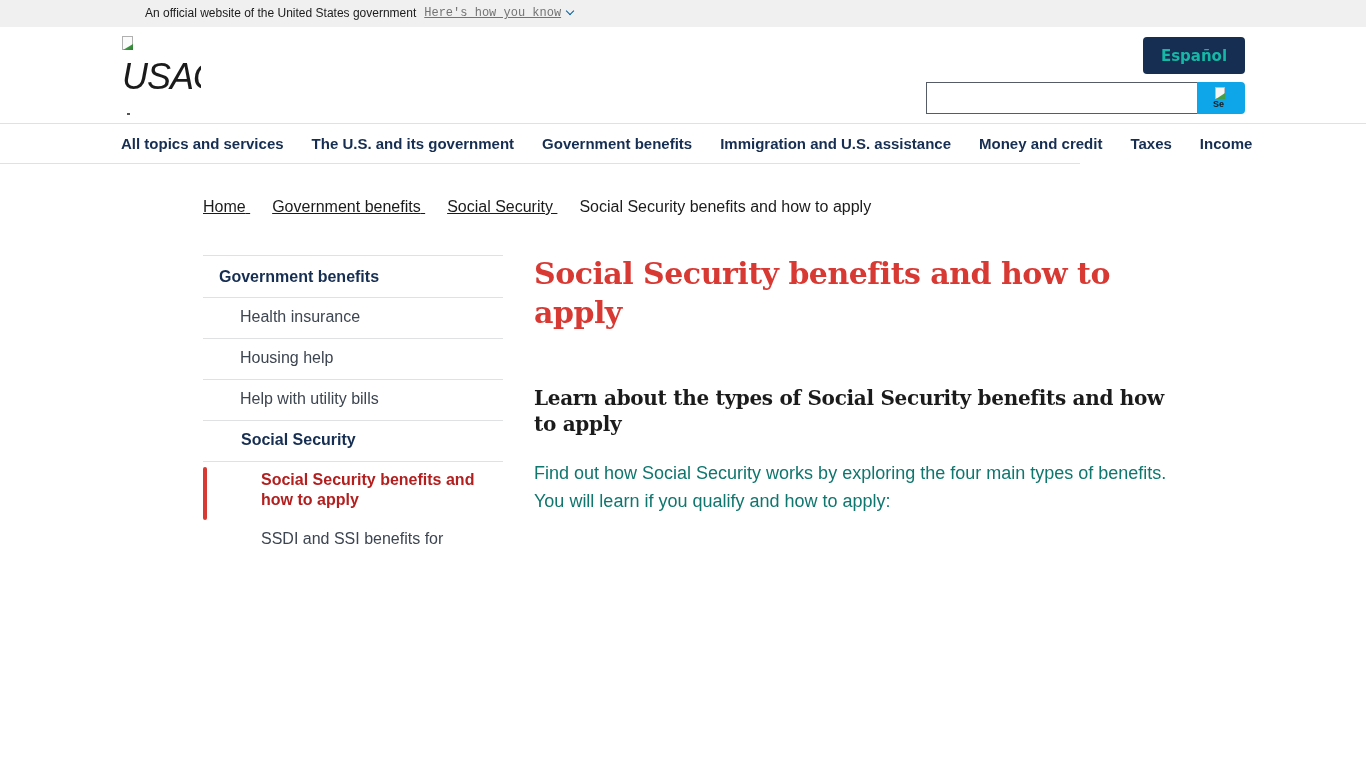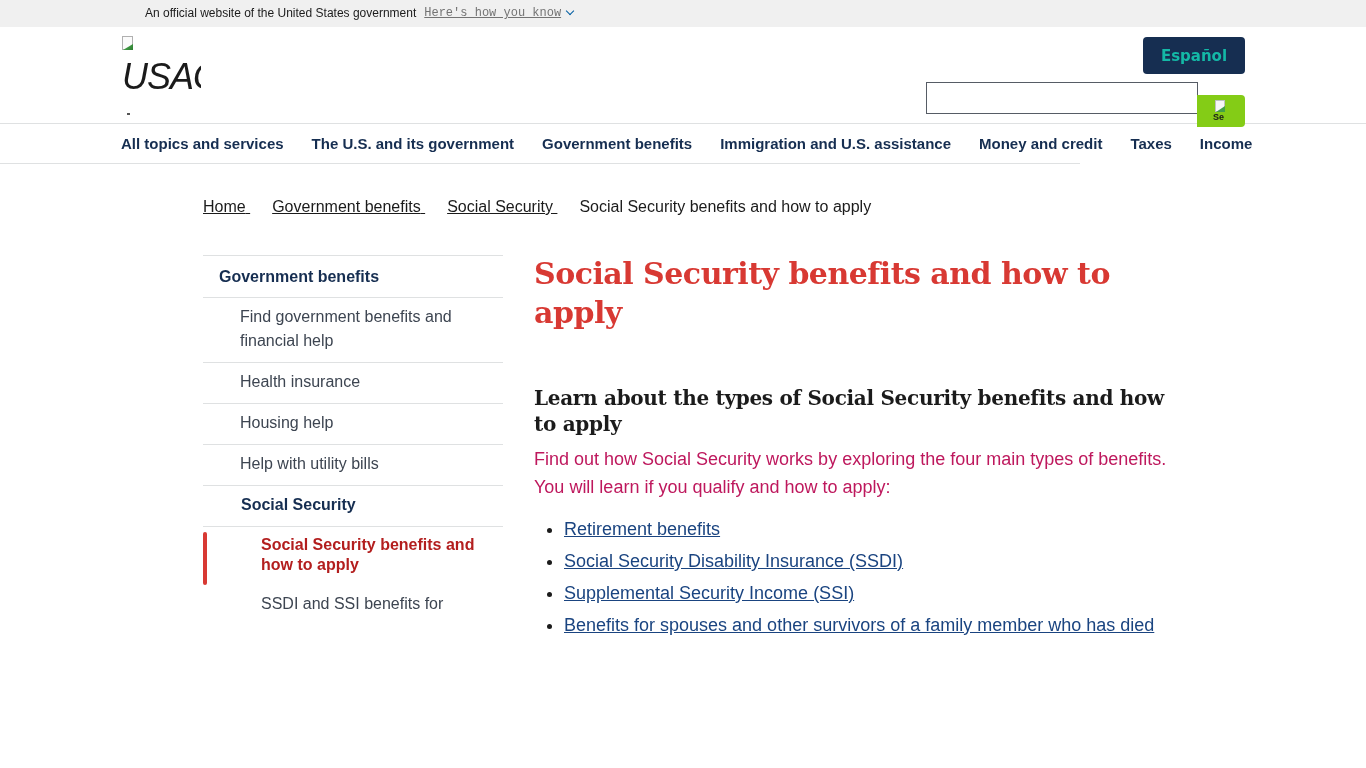--- a/index.html
+++ b/index.html
@@ -29,22 +29,22 @@
       position: absolute; left: 1143px; top: 10px; width: 102px; height: 37px;
       background: #162e51; color: #14b8a6; font-weight: bold; font-size: 15px;
       border-radius: 4px; display: flex; align-items: center; justify-content: center;
       font-family: "DejaVu Sans", sans-serif;
     }
     .search-input {
       position: absolute; left: 926px; top: 55px; width: 272px; height: 32px;
       border: 1px solid #565c65; background: #fff;
     }
     .search-btn {
-      position: absolute; left: 1197px; top: 68px; width: 48px; height: 32px;
-      background: #84cc16; border-radius: 0 4px 4px 0; display: flex; align-items: center; justify-content: center;
+      position: absolute; left: 1197px; top: 55px; width: 48px; height: 32px;
+      background: #0ea5e9; border-radius: 0 4px 4px 0; display: flex; align-items: center; justify-content: center;
     }
     .search-btn .img-ph { position: relative; width: 16px; height: 22px; }
     .search-btn .img-ph .page { position: absolute; left: 2px; top: 0; width: 10px; height: 12px; border: 1px solid #c0c0c0; background: #f6f6f6; }
     .search-btn .img-ph .grn { position: absolute; left: 3px; top: 6px; width: 9px; height: 6px; background: #43a047; clip-path: polygon(0 100%, 100% 0, 100% 100%); }
     .search-btn .img-ph .txt { position: absolute; left: 0; top: 12px; font-size: 9px; font-weight: bold; color: #1b1b1b; }
 
     
     .topnav { position: absolute; left: 0; top: 124px; width: 1080px; height: 40px; border-bottom: 1px solid #dfe1e2; }
     .topnav ul { list-style: none; display: flex; position: absolute; left: 121px; top: 11px; }
     .topnav li { font-weight: bold; font-size: 15px; color: #162e51; margin-right: 28px; white-space: nowrap; }
@@ -65,21 +65,21 @@
     .sidenav .lvl2 { padding: 7px 16px 8px 58px; color: #3d4551; line-height: 24px; border-top: none; }
     .sidenav .lvl2.first { border-top: 1px solid #dfe1e2; }
     .sidenav .lvl2.current { color: #b31e1e; font-weight: bold; line-height: 20px; padding-top: 8px; padding-bottom: 10px; position: relative; }
     .sidenav .lvl2.current::before { content: ""; position: absolute; left: 0; top: 5px; bottom: 0; width: 4px; background: #d83933; border-radius: 2px; }
 
     
     .main { position: absolute; left: 534px; top: 254px; width: 640px; }
     .main h1 { font-family: "DejaVu Serif", serif; font-size: 30px; line-height: 39px; color: #d83933; font-weight: bold; letter-spacing: -0.5px; }
     .main .intro { font-family: "Liberation Serif", serif; font-size: 17px; line-height: 25px; color: #1b1b1b; margin-top: 19px; }
     .main h2 { font-family: "DejaVu Serif", serif; font-size: 20px; line-height: 26px; font-weight: bold; color: #1b1b1b; margin-top: 53px; letter-spacing: -0.3px; }
-    .main .para { font-size: 18px; line-height: 28px; color: #be185d; margin-top: 8px; }
+    .main .para { font-size: 18px; line-height: 28px; color: #0f766e; margin-top: 22px; }
     .main ul.links { list-style: none; margin-top: 16px; }
     .main ul.links li { font-size: 18px; line-height: 24px; margin-bottom: 8px; padding-left: 30px; position: relative; }
     .main ul.links li::before { content: ""; position: absolute; left: 13px; top: 11px; width: 5px; height: 5px; border-radius: 50%; background: #1b1b1b; }
     .main ul.links a { color: #1a4480; text-decoration: underline; }
   </style>
 </head>
 <body>
 
 <div class="gov-banner">
   <div class="inner">
@@ -125,34 +125,27 @@
 
 <div class="breadcrumb">
   <span class="crumb">Home</span>
   <span class="crumb">Government benefits</span>
   <span class="crumb">Social Security</span>
   <span class="current">Social Security benefits and how to apply</span>
 </div>
 
 <nav class="sidenav">
   <div class="item lvl0">Government benefits</div>
-  <div class="item lvl1">Find government benefits and financial help</div>
   <div class="item lvl1">Health insurance</div>
   <div class="item lvl1">Housing help</div>
   <div class="item lvl1">Help with utility bills</div>
   <div class="item lvl1 bold">Social Security</div>
   <div class="item lvl2 first current">Social Security benefits and how to apply</div>
   <div class="item lvl2">SSDI and SSI benefits for</div>
 </nav>
 
 <main class="main">
   <h1>Social Security benefits and how to apply</h1>
 
   <h2>Learn about the types of Social Security benefits and how to apply</h2>
   <p class="para">Find out how Social Security works by exploring the four main types of benefits. You will learn if you qualify and how to apply:</p>
-  <ul class="links">
-    <li><a>Retirement benefits</a></li>
-    <li><a>Social Security Disability Insurance (SSDI)</a></li>
-    <li><a>Supplemental Security Income (SSI)</a></li>
-    <li><a>Benefits for spouses and other survivors of a family member who has died</a></li>
-  </ul>
 
 </main>
 
 </body></html>

